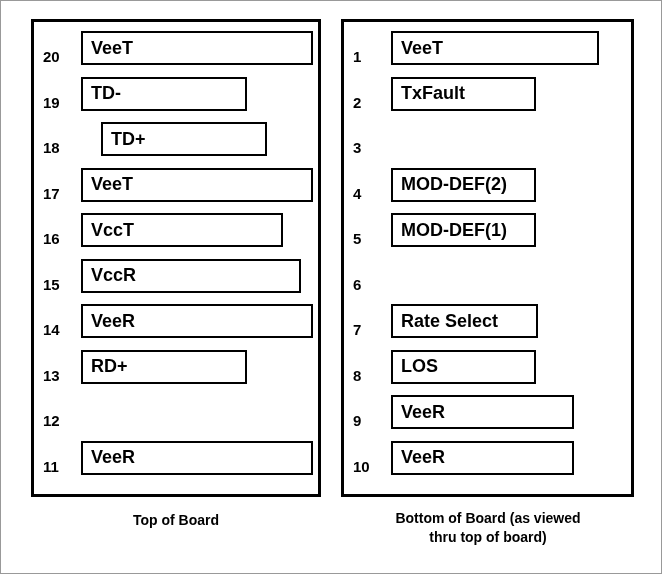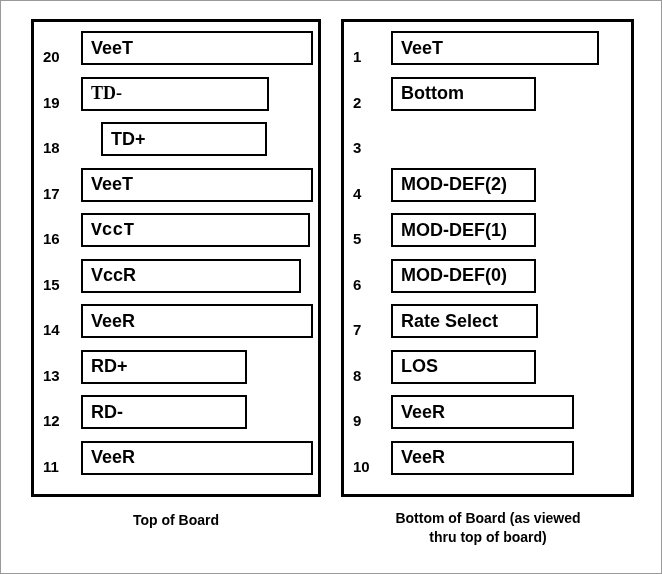--- a/index.html
+++ b/index.html
@@ -94,78 +94,76 @@
   <div id="board-top" class="board"></div>
   <div id="board-bottom" class="board"></div>
 
   <div id="top-pins">
       <div class="pin-row" style="left: 42px; top: 30px;">
         <div class="pin-num">20</div>
         <div class="pin-box" style="width: 232px;">VeeT</div>
       </div>
       <div class="pin-row" style="left: 42px; top: 75.5px;">
         <div class="pin-num">19</div>
-        <div class="pin-box" style="width: 188px; font-family: Liberation Serif, serif;">TD-</div>
+        <div class="pin-box" style="width: 166px;">TD-</div>
       </div>
       <div class="pin-row" style="left: 42px; top: 121px; gap: 20px;">
         <div class="pin-num">18</div>
         <div class="pin-box" style="width: 166px;">TD+</div>
       </div>
       <div class="pin-row" style="left: 42px; top: 166.5px;">
         <div class="pin-num">17</div>
         <div class="pin-box" style="width: 232px;">VeeT</div>
       </div>
       <div class="pin-row" style="left: 42px; top: 212px;">
         <div class="pin-num">16</div>
-        <div class="pin-box" style="width: 229px; font-family: Liberation Mono, monospace;">VccT</div>
+        <div class="pin-box" style="width: 202px;">VccT</div>
       </div>
       <div class="pin-row" style="left: 42px; top: 257.5px;">
         <div class="pin-num">15</div>
         <div class="pin-box" style="width: 220px;">VccR</div>
       </div>
       <div class="pin-row" style="left: 42px; top: 303px;">
         <div class="pin-num">14</div>
         <div class="pin-box" style="width: 232px;">VeeR</div>
       </div>
       <div class="pin-row" style="left: 42px; top: 348.5px;">
         <div class="pin-num">13</div>
         <div class="pin-box" style="width: 166px;">RD+</div>
       </div>
       <div class="pin-row" style="left: 42px; top: 394px;">
         <div class="pin-num">12</div>
-        <div class="pin-box" style="width: 166px;">RD-</div>
       </div>
       <div class="pin-row" style="left: 42px; top: 439.5px;">
         <div class="pin-num">11</div>
         <div class="pin-box" style="width: 232px;">VeeR</div>
       </div>
     </div>
   <div id="bottom-pins">
       <div class="pin-row" style="left: 352px; top: 30px;">
         <div class="pin-num">1</div>
         <div class="pin-box" style="width: 208px;">VeeT</div>
       </div>
       <div class="pin-row" style="left: 352px; top: 75.5px;">
         <div class="pin-num">2</div>
-        <div class="pin-box" style="width: 145px;">Bottom</div>
+        <div class="pin-box" style="width: 145px;">TxFault</div>
       </div>
       <div class="pin-row" style="left: 352px; top: 121px;">
         <div class="pin-num">3</div>
       </div>
       <div class="pin-row" style="left: 352px; top: 166.5px;">
         <div class="pin-num">4</div>
         <div class="pin-box" style="width: 145px; margin-top: 36px;">MOD-DEF(2)</div>
       </div>
       <div class="pin-row" style="left: 352px; top: 212px;">
         <div class="pin-num">5</div>
         <div class="pin-box" style="width: 145px;">MOD-DEF(1)</div>
       </div>
       <div class="pin-row" style="left: 352px; top: 257.5px;">
         <div class="pin-num">6</div>
-        <div class="pin-box" style="width: 145px;">MOD-DEF(0)</div>
       </div>
       <div class="pin-row" style="left: 352px; top: 303px;">
         <div class="pin-num">7</div>
         <div class="pin-box" style="width: 147px;">Rate Select</div>
       </div>
       <div class="pin-row" style="left: 352px; top: 348.5px;">
         <div class="pin-num">8</div>
         <div class="pin-box" style="width: 145px;">LOS</div>
       </div>
       <div class="pin-row" style="left: 352px; top: 394px;">

